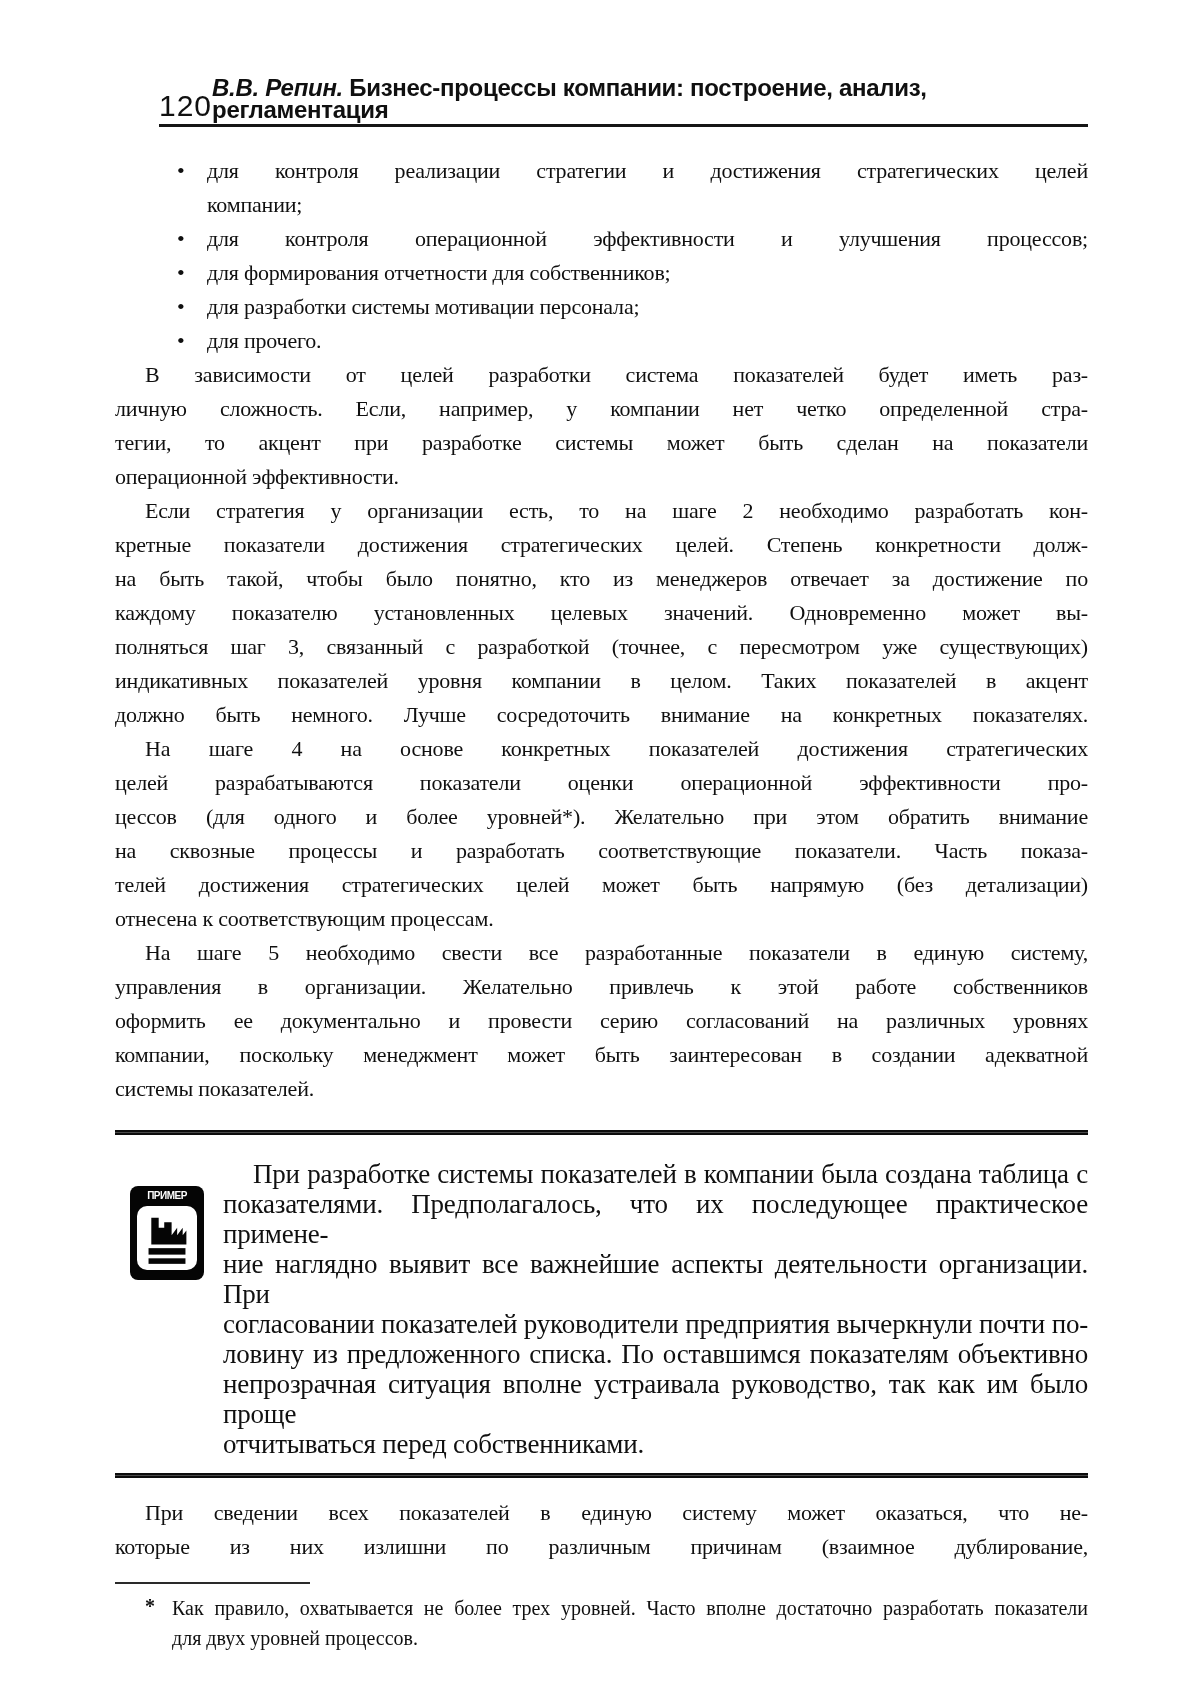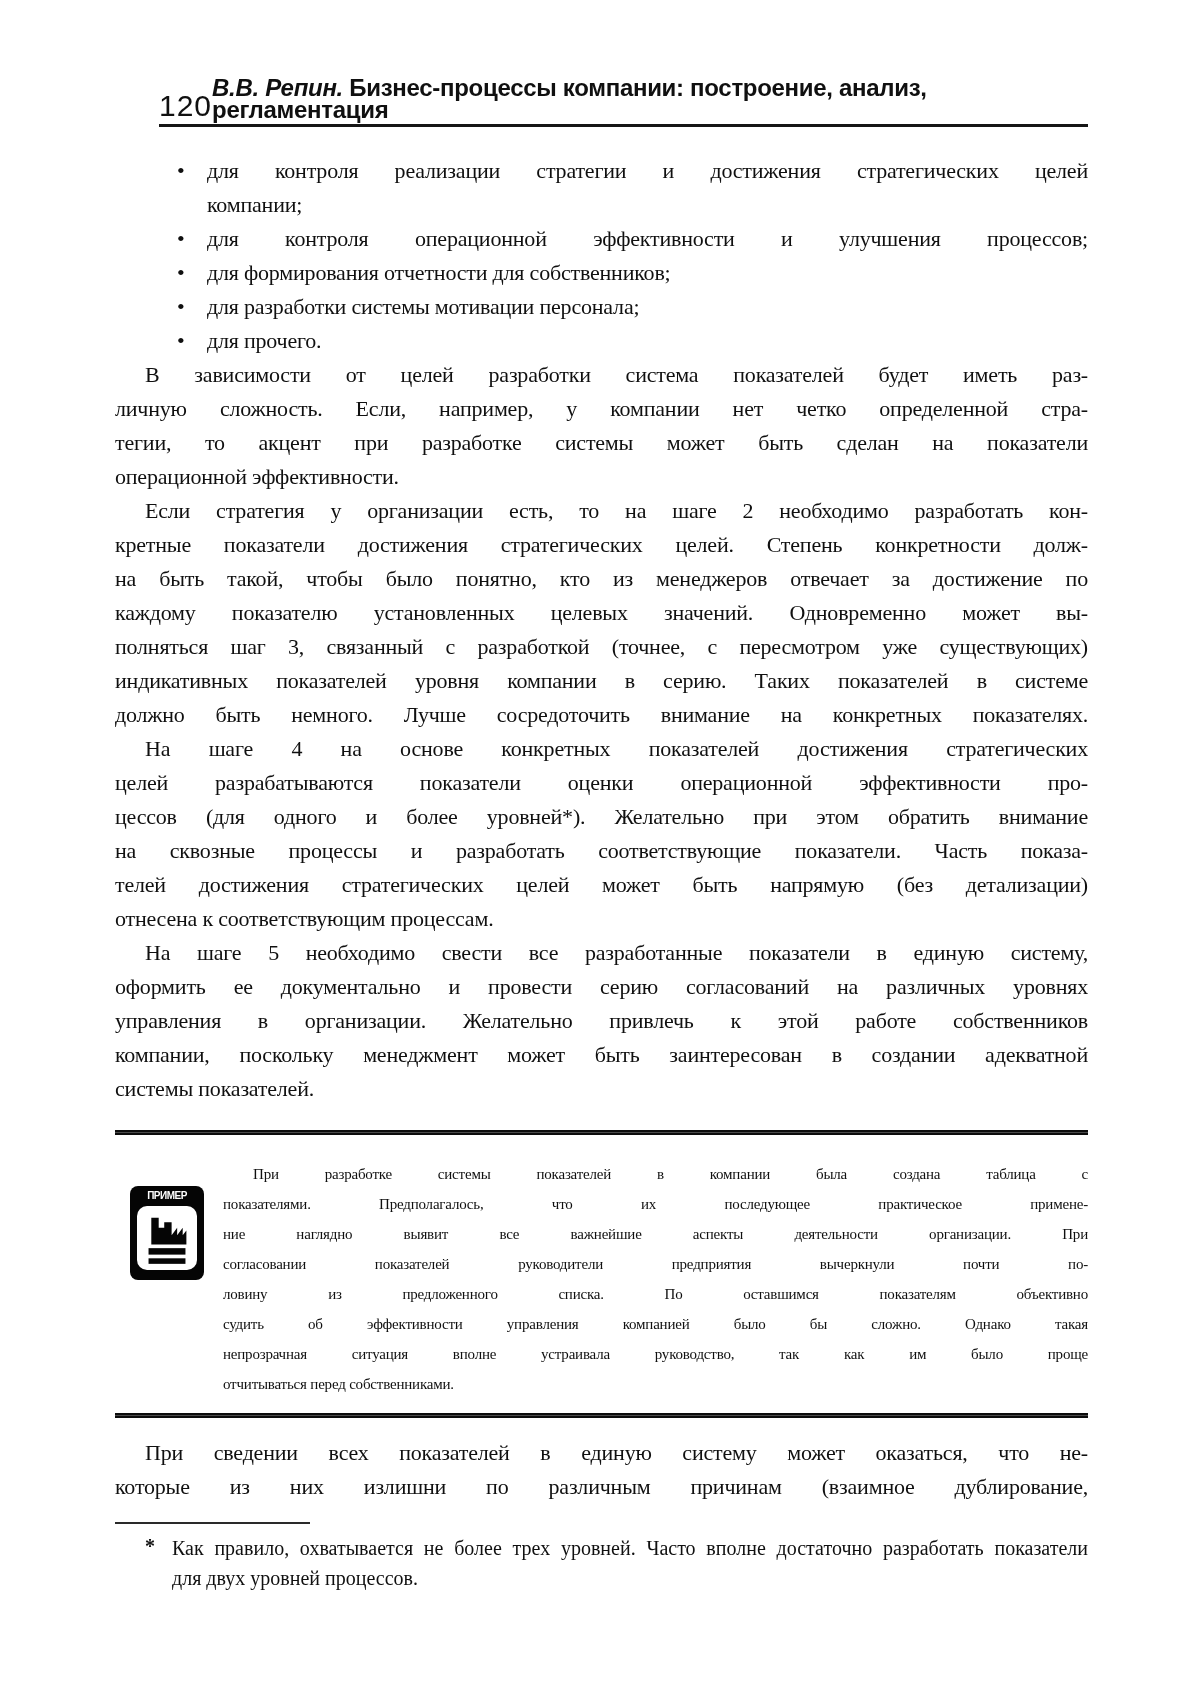--- a/index.html
+++ b/index.html
@@ -83,21 +83,21 @@
   }
   .ei-box {
     margin:0 7px;
     height:64px;
     background:#ffffff;
     border-radius:10px;
     display:flex; align-items:center; justify-content:center;
   }
   .example-text {
     margin-left:108px;
-    font-size:15px; line-height:30px;
+    font-size:27px; line-height:30px;
     letter-spacing:-0.2px;
     margin-top:24px;
   }
 
   .closing { margin-top:18px; }
 
   
   .footnote-rule {
     margin-top:18px;
     width:195px; height:2px;
@@ -154,35 +154,35 @@
         <div class="line l-just">личную сложность. Если, например, у компании нет четко определенной стра-</div>
         <div class="line l-just">тегии, то акцент при разработке системы может быть сделан на показатели</div>
         <div class="line l-left">операционной эффективности.</div>
       </div>
     <div class="bodytext">
         <div class="line l-just l-indent">Если стратегия у организации есть, то на шаге 2 необходимо разработать кон-</div>
         <div class="line l-just">кретные показатели достижения стратегических целей. Степень конкретности долж-</div>
         <div class="line l-just">на быть такой, чтобы было понятно, кто из менеджеров отвечает за достижение по</div>
         <div class="line l-just">каждому показателю установленных целевых значений. Одновременно может вы-</div>
         <div class="line l-just">полняться шаг 3, связанный с разработкой (точнее, с пересмотром уже существующих)</div>
-        <div class="line l-just">индикативных показателей уровня компании в серию. Таких показателей в системе</div>
+        <div class="line l-just">индикативных показателей уровня компании в целом. Таких показателей в акцент</div>
         <div class="line l-just">должно быть немного. Лучше сосредоточить внимание на конкретных показателях.</div>
       </div>
     <div class="bodytext">
         <div class="line l-just l-indent">На шаге 4 на основе конкретных показателей достижения стратегических</div>
         <div class="line l-just">целей разрабатываются показатели оценки операционной эффективности про-</div>
         <div class="line l-just">цессов (для одного и более уровней*). Желательно при этом обратить внимание</div>
         <div class="line l-just">на сквозные процессы и разработать соответствующие показатели. Часть показа-</div>
         <div class="line l-just">телей достижения стратегических целей может быть напрямую (без детализации)</div>
         <div class="line l-left">отнесена к соответствующим процессам.</div>
       </div>
     <div class="bodytext">
         <div class="line l-just l-indent">На шаге 5 необходимо свести все разработанные показатели в единую систему,</div>
+        <div class="line l-just">управления в организации. Желательно привлечь к этой работе собственников</div>
         <div class="line l-just">оформить ее документально и провести серию согласований на различных уровнях</div>
-        <div class="line l-just">управления в организации. Желательно привлечь к этой работе собственников</div>
         <div class="line l-just">компании, поскольку менеджмент может быть заинтересован в создании адекватной</div>
         <div class="line l-left">системы показателей.</div>
       </div>
 
     <div class="thick-rule rule-1"></div>
 
     <div class="example">
       <div class="example-icon">
         <div class="ei-label">ПРИМЕР</div>
         <div class="ei-box">
@@ -192,21 +192,20 @@
             <rect x="6" y="51" width="40" height="6" fill="#050505"></rect>
           </svg>
         </div>
       </div>
       <div class="example-text">
           <div class="line l-just l-indent">При разработке системы показателей в компании была создана таблица с</div>
           <div class="line l-just">показателями. Предполагалось, что их последующее практическое примене-</div>
           <div class="line l-just">ние наглядно выявит все важнейшие аспекты деятельности организации. При</div>
           <div class="line l-just">согласовании показателей руководители предприятия вычеркнули почти по-</div>
           <div class="line l-just">ловину из предложенного списка. По оставшимся показателям объективно</div>
-          <div class="line l-just">судить об эффективности управления компанией было бы сложно. Однако такая</div>
           <div class="line l-just">непрозрачная ситуация вполне устраивала руководство, так как им было проще</div>
           <div class="line l-left">отчитываться перед собственниками.</div>
         </div>
     </div>
 
     <div class="thick-rule rule-2"></div>
 
     <div class="bodytext closing">
         <div class="line l-just l-indent">При сведении всех показателей в единую систему может оказаться, что не-</div>
         <div class="line l-just">которые из них излишни по различным причинам (взаимное дублирование,</div>

